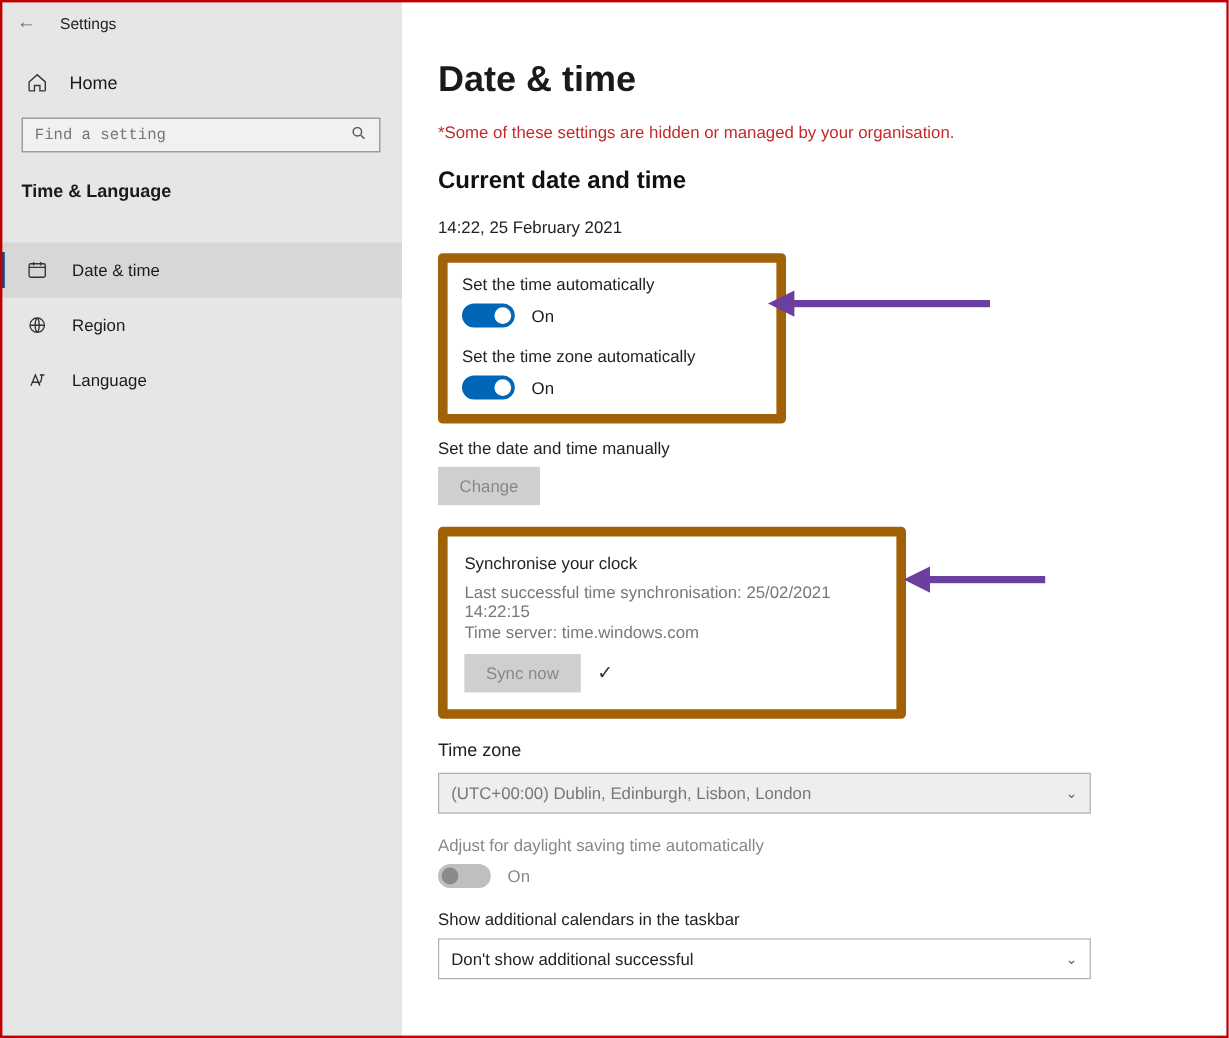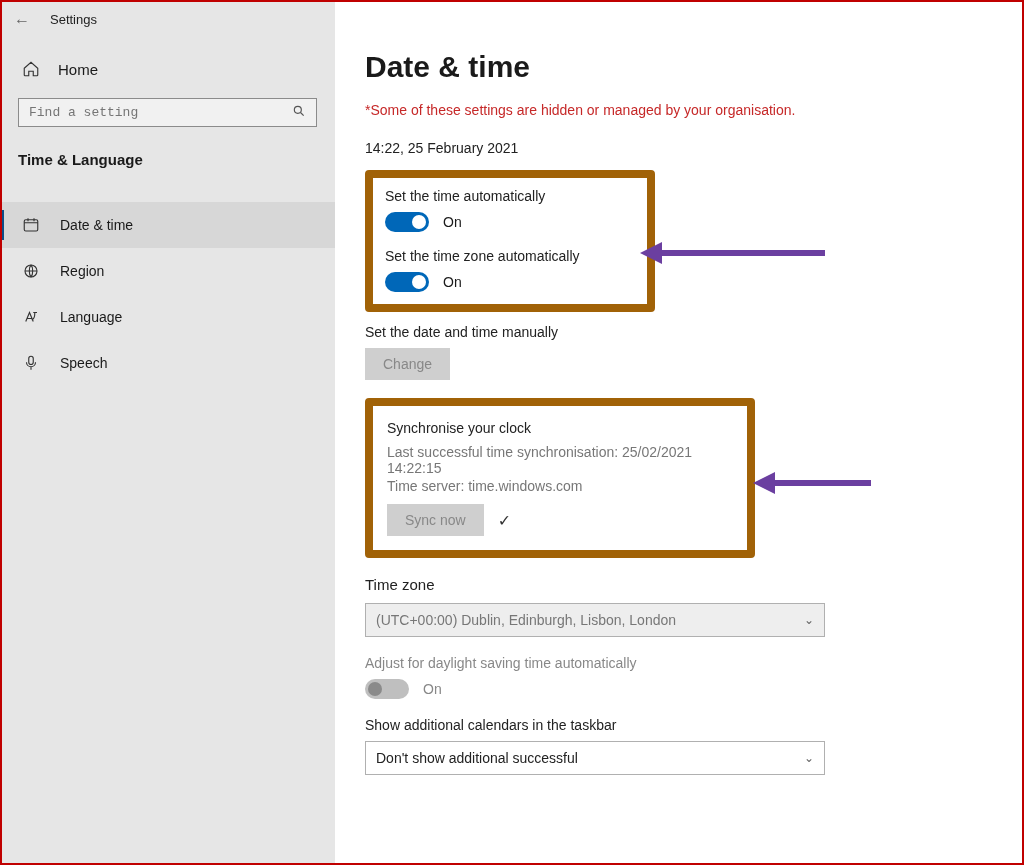--- a/index.html
+++ b/index.html
@@ -190,21 +190,21 @@
   }
   .sync-row { display: flex; align-items: center; gap: 14px; }
   .check { font-size: 16px; color: #333; }
   .info-line { color: #777; font-size: 14px; margin-bottom: 2px; }
   .section-title-sm {
     font-size: 15px;
     margin: 10px 0 10px 0;
     color: #222;
   }
   .dropdown {
-    width: 460px;
+    width: 544px;
     border: 1px solid #b0b0b0;
     background: #eeeeee;
     padding: 8px 10px;
     display: flex;
     align-items: center;
     justify-content: space-between;
     color: #777;
     font-size: 14px;
   }
   .dropdown.enabled { background: #fff; color: #222; cursor: pointer; }
@@ -289,37 +289,29 @@
         <span>Region</span>
       </div>
       <div class="nav-item">
         <span class="icon">
           <svg viewBox="0 0 24 24" width="18" height="18" fill="none" stroke="#333" stroke-width="1.5">
               <path d="M5 18 10 6l5 12M7 14h6M15 6h5M17 6v2c0 4-2 7-4 8"></path>
             </svg>
         </span>
         <span>Language</span>
       </div>
-      <div class="nav-item">
-        <span class="icon">
-          <svg viewBox="0 0 24 24" width="18" height="18" fill="none" stroke="#333" stroke-width="1.5">
-              <rect x="9" y="3" width="6" height="11" rx="3"></rect>
-              <path d="M6 11a6 6 0 0 0 12 0M12 17v4"></path>
-            </svg>
-        </span>
-        <span>Speech</span>
-      </div>
     </div>
   </div>
 
   <div class="main">
 
     <h1>Date &amp; time</h1>
     <div class="warning">*Some of these settings are hidden or managed by your organisation.</div>
 
+    <h2>Current date and time</h2>
     <div class="current-dt">14:22, 25 February 2021</div>
 
     <div class="highlight-box">
       <div class="setting-label">Set the time automatically</div>
       <div class="toggle-row">
         <div class="toggle">
             <div class="knob"></div>
           </div>
         <span class="toggle-state">On</span>
       </div>

